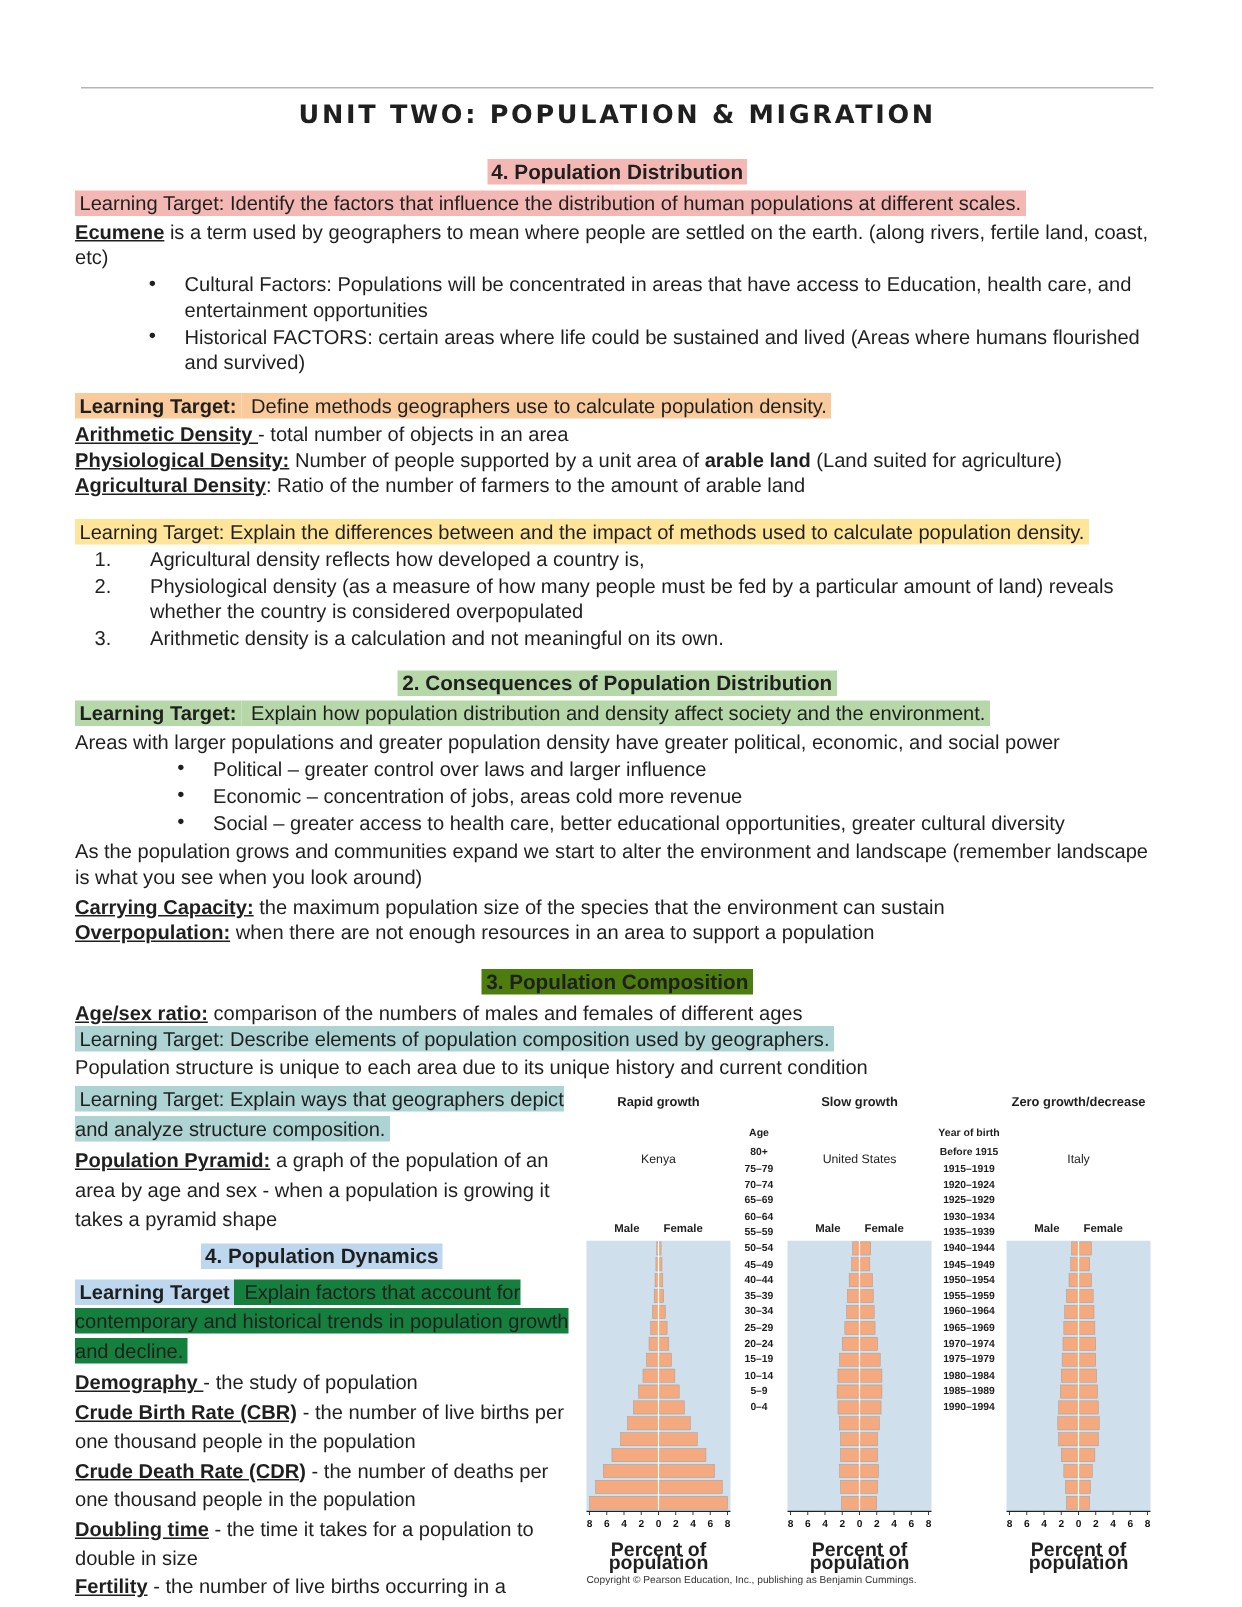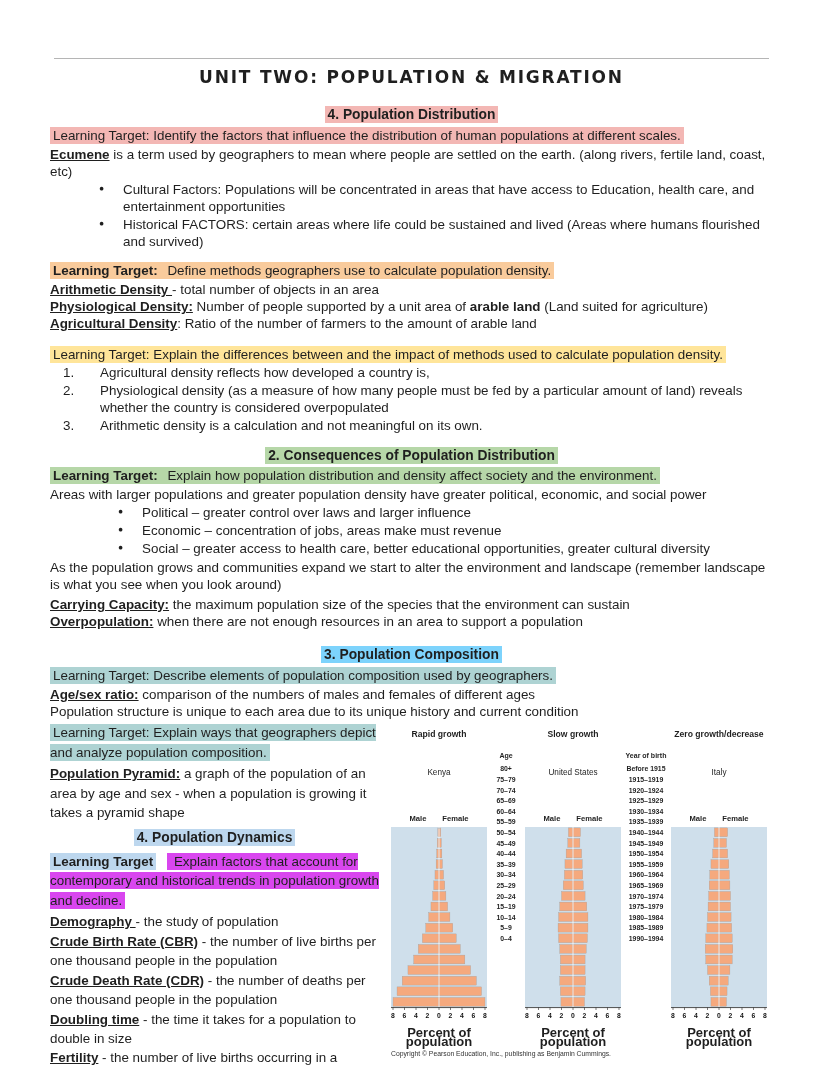--- a/index.html
+++ b/index.html
@@ -77,34 +77,34 @@
   </ol>
 
   <div class="sec-head"><span class="hl" style="background-color: rgb(182, 215, 168);">2. Consequences of Population Distribution</span></div>
 
   <p class="para mb2"><span class="hl bold" style="background-color: rgb(182, 215, 168);">Learning Target:</span><span class="hl" style="background-color: rgb(182, 215, 168);"> Explain how population distribution and density affect society and the environment.</span></p>
 
   <p class="para">Areas with larger populations and greater population density have greater political, economic, and social power</p>
 
   <ul class="bullets indent2">
     <li>Political – greater control over laws and larger influence</li>
-    <li>Economic – concentration of jobs, areas make must revenue</li>
+    <li>Economic – concentration of jobs, areas cold more revenue</li>
     <li>Social – greater access to health care, better educational opportunities, greater cultural diversity</li>
   </ul>
 
   <p class="para">As the population grows and communities expand we start to alter the environment and landscape (remember landscape is what you see when you look around)</p>
 
   <p class="para" style="margin-top:3px;"><span class="term">Carrying Capacity:</span><span> the maximum population size of the species that the environment can sustain</span></p>
   <p class="para"><span class="term">Overpopulation:</span><span> when there are not enough resources in an area to support a population</span></p>
 
-  <div class="sec-head" style="margin-top:16px;"><span class="hl" style="background-color: #7dd3fc;">3. Population Composition</span></div>
+  <div class="sec-head" style="margin-top:16px;"><span class="hl" style="background-color: #4d7c0f;">3. Population Composition</span></div>
+
+  <p class="para"><span class="term">Age/sex ratio:</span><span> comparison of the numbers of males and females of different ages</span></p>
 
   <p class="para mb2"><span class="hl" style="background-color: rgb(174, 211, 211);">Learning Target: Describe elements of population composition used by geographers.</span></p>
-
-  <p class="para"><span class="term">Age/sex ratio:</span><span> comparison of the numbers of males and females of different ages</span></p>
 
   <p class="para mb3">Population structure is unique to each area due to its unique history and current condition</p>
 
   <div class="figure">
     <div id="pyramid-chart">
         <div class="pyr-block"><div class="pyr-title">Rapid growth</div><div class="pyr-sub">Kenya</div><div class="pyr-mf">
             <span>Male</span>
             <span>Female</span>
           </div><svg width="100" height="194.2" viewBox="0 0 100 194.2">
             <rect x="2" y="0" width="96" height="180.2" fill="#cfdfeb"></rect>
@@ -322,27 +322,27 @@
             <text x="73" y="190.7" text-anchor="middle" font-size="6.8" font-weight="bold" fill="#111111" font-family="Liberation Sans, sans-serif">4</text>
             <line x1="84.5" y1="180.6" x2="84.5" y2="183" stroke="#222222" stroke-width="0.6"></line>
             <text x="84.5" y="190.7" text-anchor="middle" font-size="6.8" font-weight="bold" fill="#111111" font-family="Liberation Sans, sans-serif">6</text>
             <line x1="96" y1="180.6" x2="96" y2="183" stroke="#222222" stroke-width="0.6"></line>
             <text x="96" y="190.7" text-anchor="middle" font-size="6.8" font-weight="bold" fill="#111111" font-family="Liberation Sans, sans-serif">8</text>
           </svg><div class="pyr-xlabel">Percent of population</div></div>
       </div>
     <div class="copyright">Copyright © Pearson Education, Inc., publishing as Benjamin Cummings.</div>
   </div>
 
-  <p class="para loose mb2"><span class="hl" style="background-color: rgb(174, 211, 211);">Learning Target: Explain ways that geographers depict and analyze population composition.</span></p>
+  <p class="para loose mb2"><span class="hl" style="background-color: rgb(174, 211, 211);">Learning Target: Explain ways that geographers depict and analyze structure composition.</span></p>
 
   <p class="para loose mb6"><span class="term">Population Pyramid:</span><span> a graph of the population of an area by age and sex - when a population is growing it takes a pyramid shape</span></p>
 
   <div class="sec-head" style="margin:6px 0 6px 0;"><span class="hl" style="background-color: rgb(189, 215, 238);">4. Population Dynamics</span></div>
 
-  <p class="para loose mb2"><span class="hl bold" style="background-color: rgb(189, 215, 238);">Learning Target</span><span class="hl" style="background-color: #d946ef; margin-left: 11px;"> Explain factors that account for contemporary and historical trends in population growth and decline.</span></p>
+  <p class="para loose mb2"><span class="hl bold" style="background-color: rgb(189, 215, 238);">Learning Target</span><span class="hl" style="background-color: #15803d;"> Explain factors that account for contemporary and historical trends in population growth and decline.</span></p>
 
   <p class="para loose"><span class="term">Demography </span><span>- the study of population</span></p>
   <p class="para loose"><span class="term">Crude Birth Rate (CBR)</span><span> - the number of live births per one thousand people in the population</span></p>
   <p class="para loose"><span class="term">Crude Death Rate (CDR)</span><span> - the number of deaths per one thousand people in the population</span></p>
   <p class="para loose"><span class="term">Doubling time</span><span> - the time it takes for a population to double in size</span></p>
   <p class="para loose"><span class="term">Fertility</span><span> - the number of live births occurring in a population</span></p>
 
 </div>
 
 </body></html>

